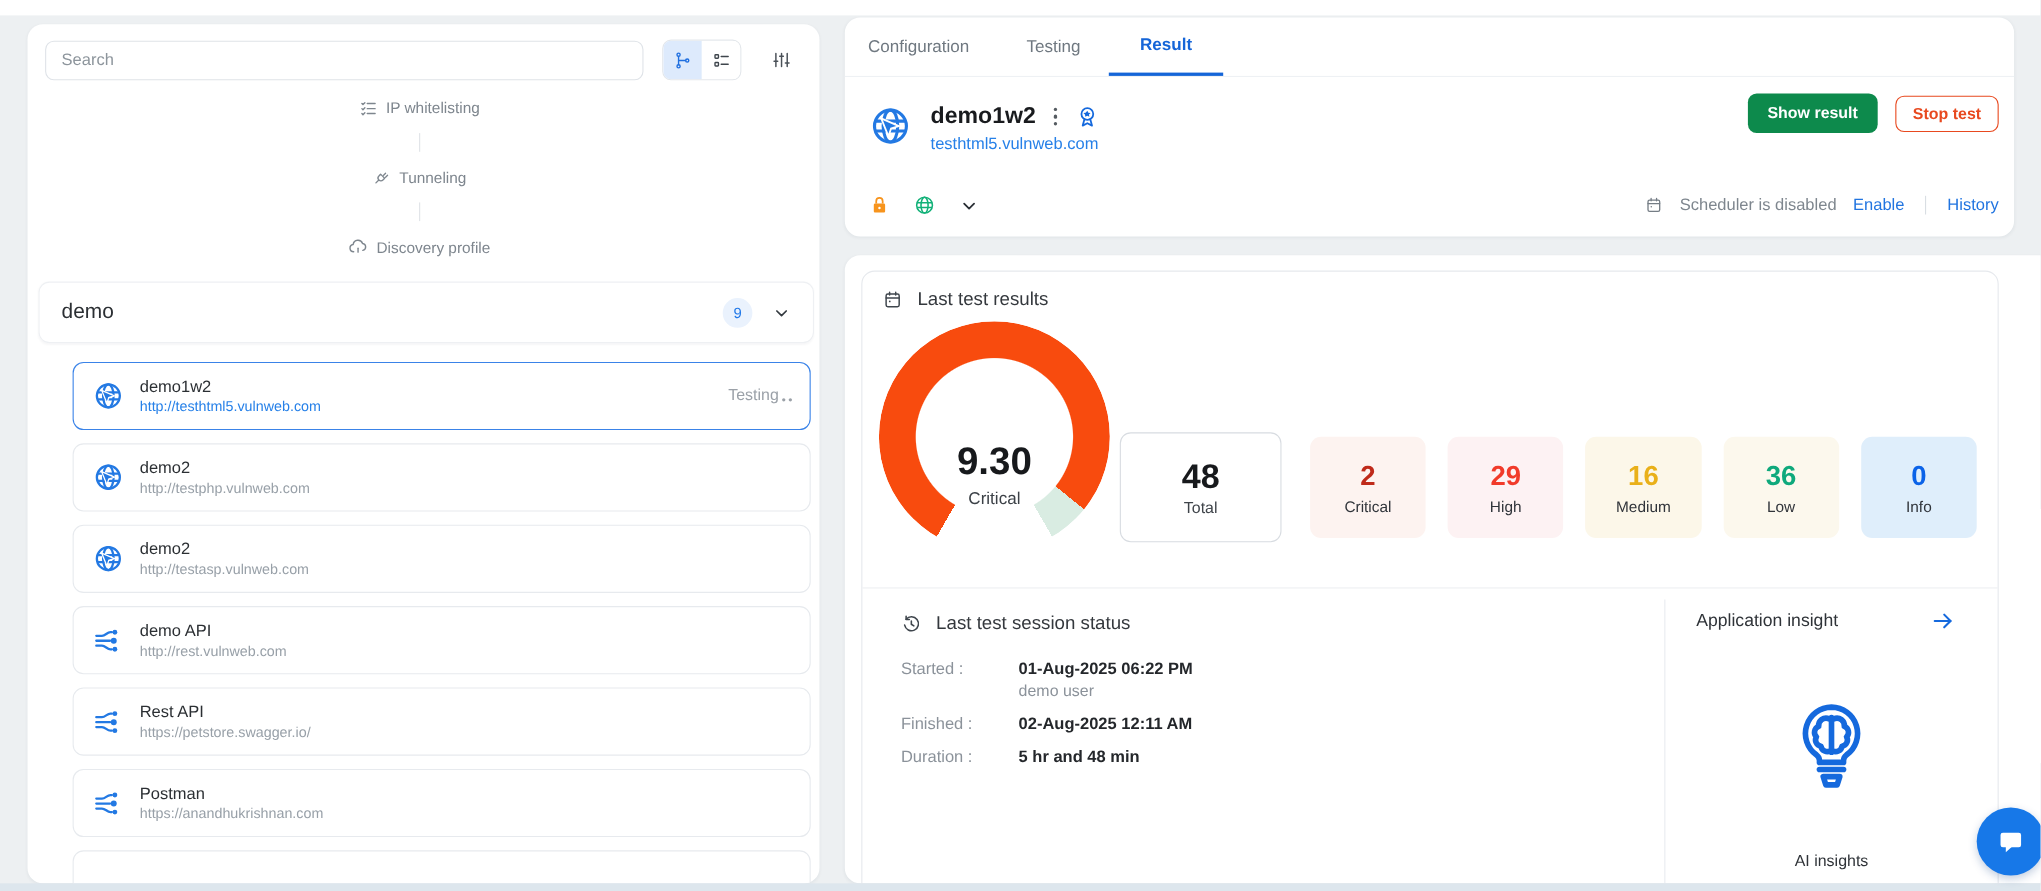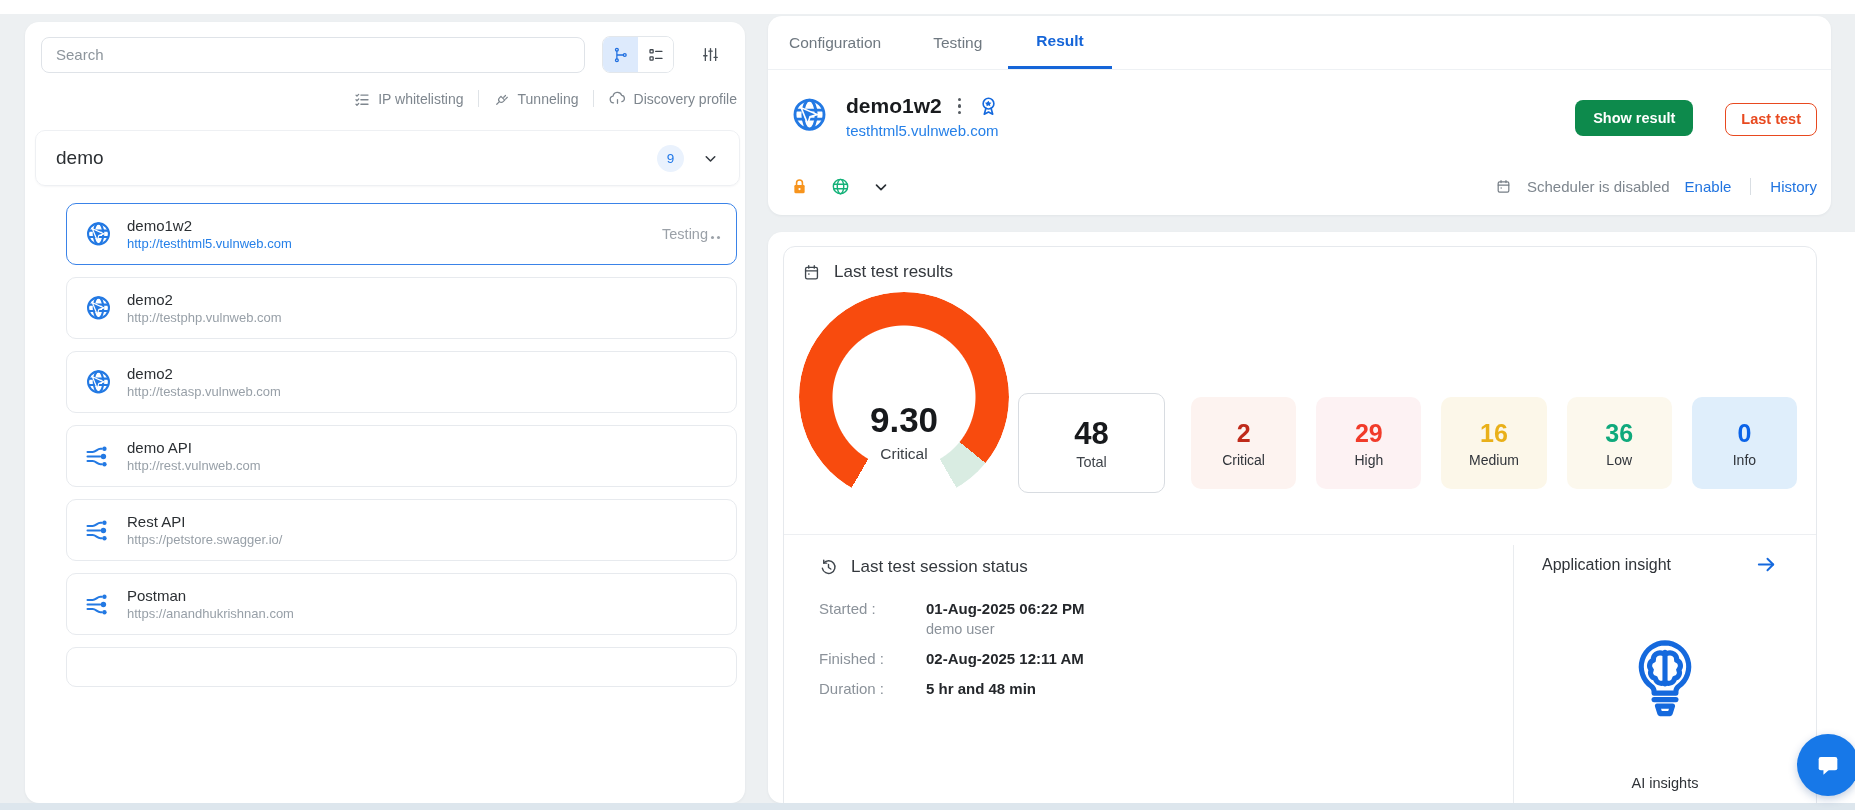--- a/index.html
+++ b/index.html
@@ -22,21 +22,21 @@
   .new-btn .plus{font-size:19px;font-weight:400;line-height:1;}
   .lp-search-row{display:flex;align-items:center;margin:14px 22px 0 16px;}
   .search-input{width:544px;height:36px;border:1px solid #dfe3e8;border-radius:8px;padding:0 14px;
                 font-size:15px;color:#2b2f33;outline:none;font-family:inherit;}
   .search-input::placeholder{color:#8d959c;}
   .view-toggle{margin-left:17px;display:flex;border:1px solid #e3e7eb;border-radius:8px;overflow:hidden;height:37px;}
   .vt-btn{width:35px;display:flex;align-items:center;justify-content:center;background:#fff;color:#3f464d;cursor:pointer;}
   .vt-btn.active{background:#ddeafc;color:#1f6fe0;}
   .sliders-btn{margin-left:27px;display:flex;color:#4a5158;cursor:pointer;}
   .lp-filters{display:flex;align-items:center;justify-content:flex-end;gap:14px;margin:16px 8px 0 0;
-              font-size:14px;color:#7e868e;}
+              font-size:14px;color:#7e868e;flex-direction:column;}
   .filter-chip{display:flex;align-items:center;gap:7px;cursor:pointer;}
   .chip-div{width:1px;height:17px;background:#dfe3e7;}
   .group-card{margin:22px 5px 0 10px;height:56px;border:1px solid #eef0f3;border-radius:10px;
               box-shadow:0 1px 2px rgba(20,30,50,.04);display:flex;align-items:center;padding:0 20px;cursor:pointer;}
   .group-name{font-size:19px;color:#2b2f33;}
   .group-badge{margin-left:auto;width:27px;height:27px;border-radius:50%;background:#eaf2fd;color:#2178e8;
                font-size:13.5px;display:flex;align-items:center;justify-content:center;}
   .group-chevron{margin-left:18px;color:#343a40;display:flex;cursor:pointer;}
   .app-list{margin:17px 8px 0 41px;display:flex;flex-direction:column;gap:12px;}
   .app-item{height:62px;border:1px solid #e7eaee;border-radius:10px;background:#fff;display:flex;
@@ -56,21 +56,21 @@
   .tab{display:flex;align-items:center;font-size:15.5px;color:#6f7880;cursor:pointer;}
   .tab-config{margin-right:52px;}
   .tab-testing{margin-right:26px;}
   .tab.active{color:#1565d8;font-weight:700;padding:0 28px;border-bottom:3px solid #1565d8;}
   .hdr{position:absolute;left:20px;top:78px;display:flex;gap:15px;}
   .title-row{display:flex;align-items:center;gap:14px;}
   .app-title{font-size:21px;font-weight:700;color:#191b1e;margin:0;}
   .kebab{display:flex;flex-direction:column;gap:3px;cursor:pointer;padding:2px;}
   .kebab i{width:3.5px;height:3.5px;border-radius:50%;background:#555b61;}
   .app-link{font-size:15px;color:#2680e8;margin-top:4px;cursor:pointer;}
-  .actions{position:absolute;right:14px;top:84px;display:flex;gap:32px;align-items:center;}
+  .actions{position:absolute;right:14px;top:69px;display:flex;gap:16px;align-items:flex-start;}
   .btn-show{background:#0d8a4c;color:#fff;border:none;border-radius:8px;height:36px;padding:0 18px;
             font-size:14.5px;font-weight:700;cursor:pointer;font-family:inherit;}
   .btn-stop{background:#fff;color:#e8491f;border:1.5px solid #e8491f;border-radius:8px;height:33px;
             padding:0 15px;font-size:14.5px;font-weight:700;cursor:pointer;font-family:inherit;margin-top:2px;}
   .meta{position:absolute;left:22px;right:14px;top:160px;display:flex;justify-content:space-between;align-items:center;}
   .meta-left{display:flex;gap:21px;align-items:center;}
   .meta-right{display:flex;gap:15px;align-items:center;font-size:15px;}
   .sched-text{color:#7e868e;}
   .link-blue{color:#2174e0;cursor:pointer;}
   .meta-div{width:1px;height:17px;background:#d9dee3;margin:0 4px;}
@@ -335,21 +335,21 @@
             </g>
             <path fill="#1569dd" d="M12 5.9l.95 1.9 2.1.3-1.5 1.5.35 2.1L12 10.7l-1.9 1-.35-2.1-1.5-1.5 2.1-.3z"></path>
           </svg>
         </div>
         <div class="app-link">testhtml5.vulnweb.com</div>
       </div>
     </div>
 
     <div class="actions">
       <button class="btn-show">Show result</button>
-      <button class="btn-stop">Last test</button>
+      <button class="btn-stop">Stop test</button>
     </div>
 
     <div class="meta">
       <div class="meta-left">
         <svg width="19" height="19" viewBox="0 0 24 24">
           <path fill="#f7941d" d="M7 10.2h10c.8 0 1.5.7 1.5 1.5V19c0 .8-.7 1.5-1.5 1.5H7c-.8 0-1.5-.7-1.5-1.5v-7.3c0-.8.7-1.5 1.5-1.5z"></path>
           <path fill="none" stroke="#f7941d" stroke-width="2" d="M8.3 10.2V7.4a3.7 3.7 0 0 1 7.4 0v2.8"></path>
           <circle cx="12" cy="15.2" r="1.4" fill="#fff"></circle>
         </svg>
         <svg width="21" height="21" viewBox="0 0 24 24" fill="none" stroke="#12b178" stroke-width="1.6">

